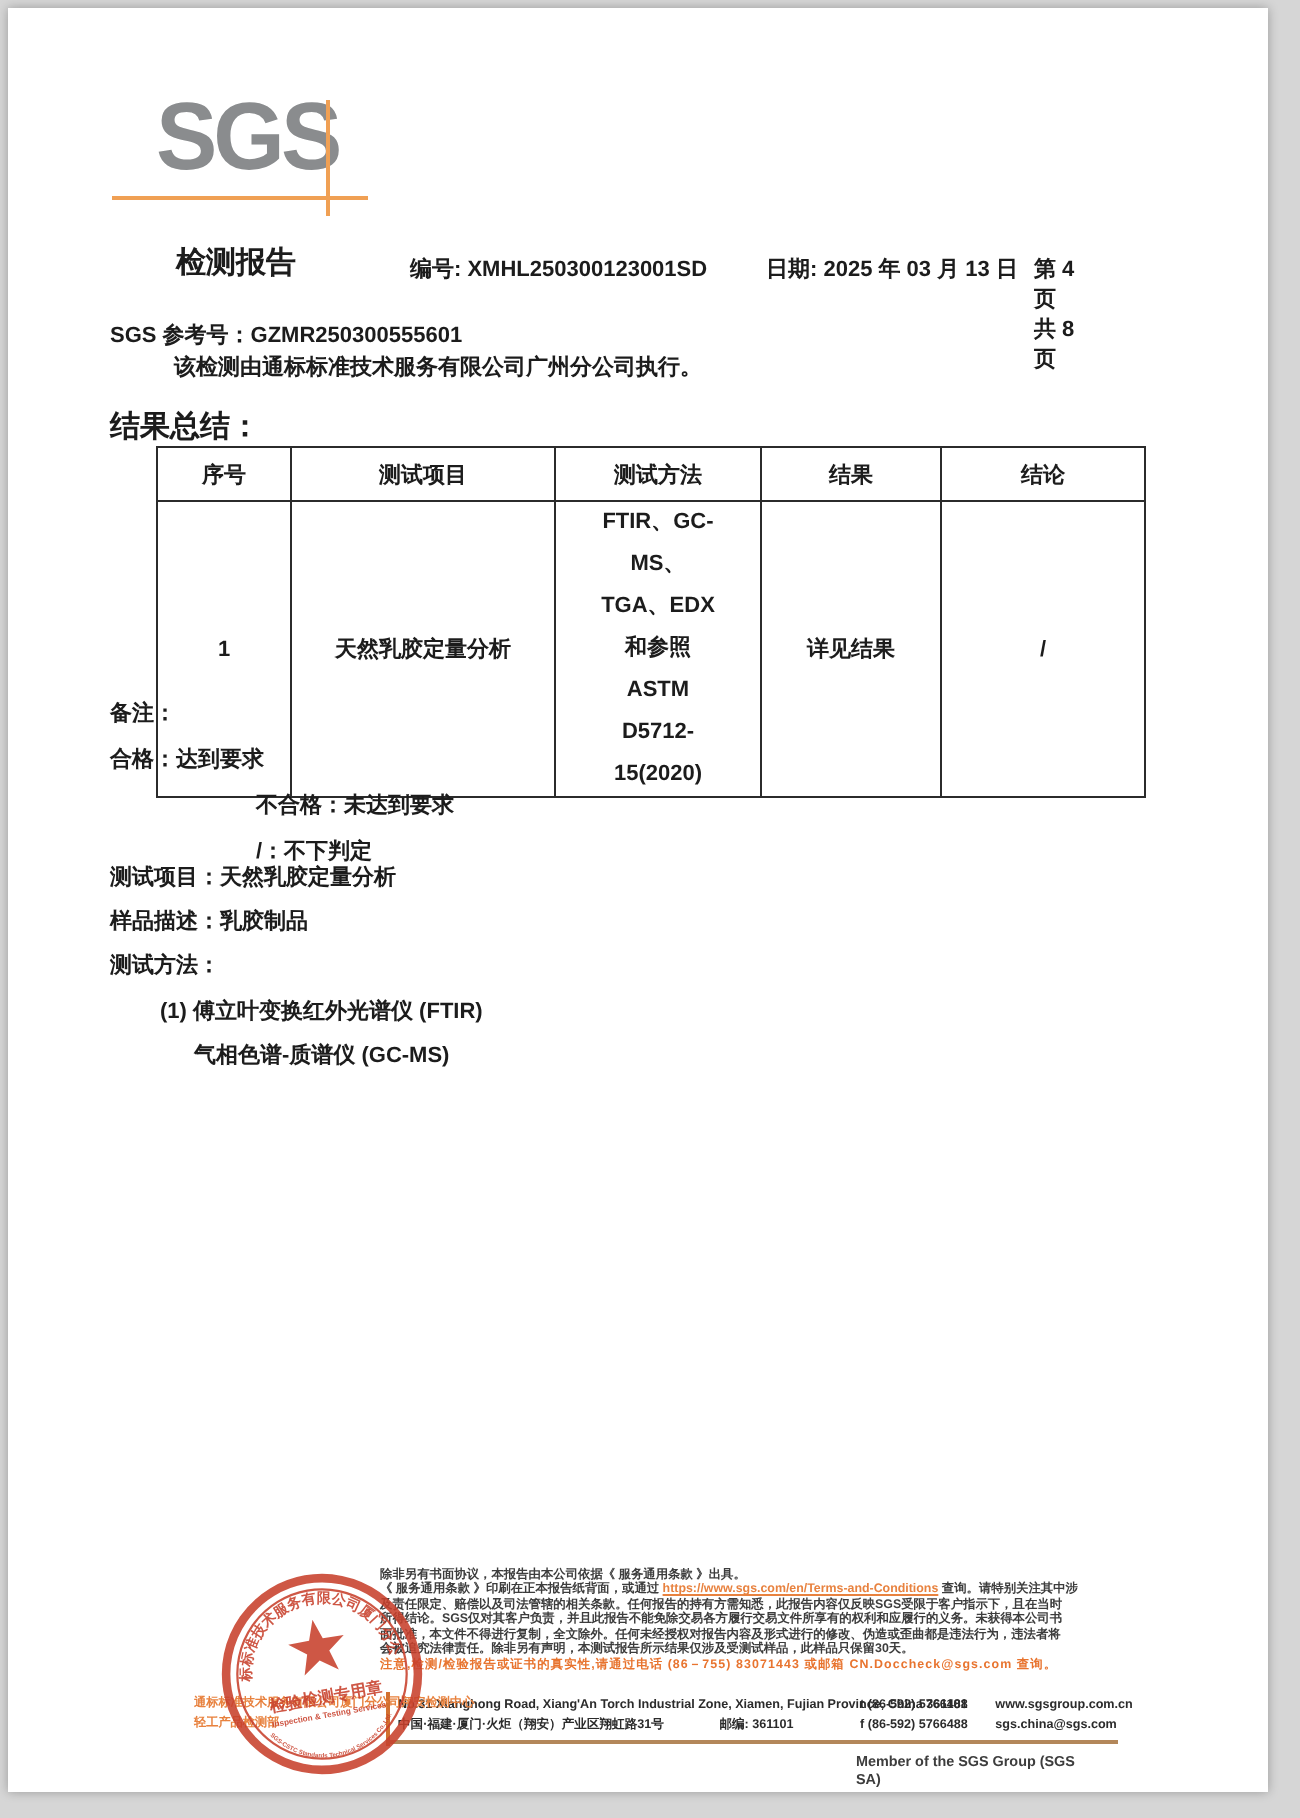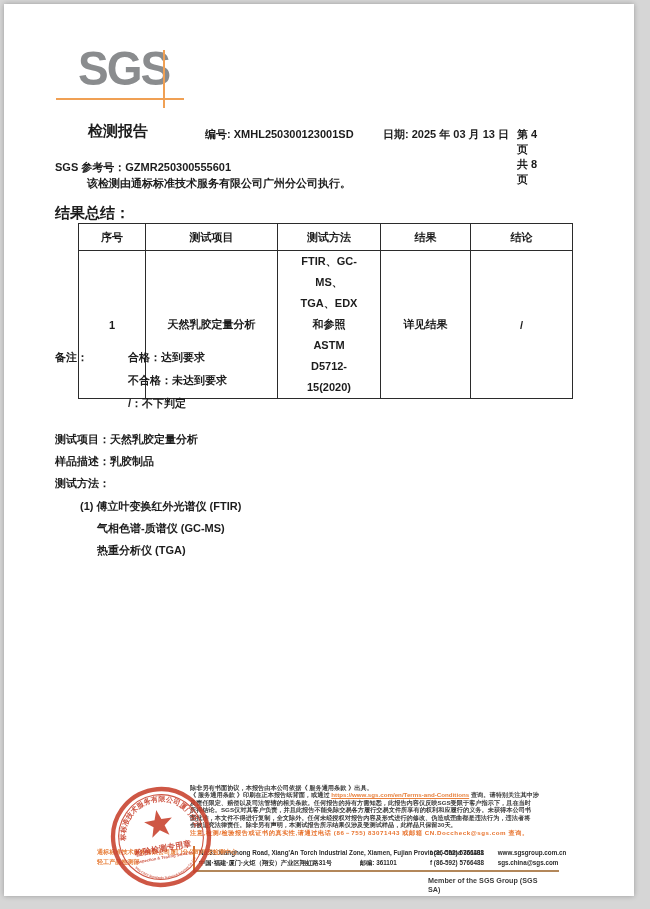--- a/index.html
+++ b/index.html
@@ -41,21 +41,21 @@
   table.results th,table.results td{
     border:1.3px solid #2b2b2b;text-align:center;vertical-align:middle;
     padding:0 16px;font-weight:700;
   }
   table.results th{height:26px;}
   table.results td{height:85px;}
   td.method{white-space:pre-line;line-height:21px;}
 
   
   .remarks{left:55px;top:346px;font-size:11px;font-weight:700;line-height:23px;}
-  .remarks .r-row{display:flex;}
+  .remarks .r-row{display:flex;flex-direction:column;}
   .remarks .r-label{width:73px;}
   .remarks .r-indent{padding-left:73px;}
 
   
   .details{left:55px;top:428px;font-size:11px;font-weight:700;line-height:22.2px;}
   .ind1{padding-left:25px;}
   .ind2{padding-left:42px;}
 
   
   .disc{left:190px;top:784px;width:372px;font-size:6.2px;line-height:7.45px;
@@ -134,21 +134,20 @@
       <div class="r-indent">不合格：未达到要求</div>
       <div class="r-indent">/：不下判定</div>
     </div>
 
     <div class="abs details">
       <div>测试项目：天然乳胶定量分析</div>
       <div>样品描述：乳胶制品</div>
       <div>测试方法：</div>
       <div class="ind1">(1) 傅立叶变换红外光谱仪 (FTIR)</div>
       <div class="ind2">气相色谱-质谱仪 (GC-MS)</div>
-      <div class="ind2">热重分析仪 (TGA)</div>
     </div>
 
     <div class="abs branch">
       <div>通标标准技术服务有限公司厦门分公司翔安检测中心</div>
       <div>轻工产品检测部</div>
     </div>
 
     <div class="abs stamp-wrap">
       <svg width="102" height="102" viewBox="0 0 100 100">
         <g transform="rotate(-10 50 50)" fill="none" stroke="#c8402c">

